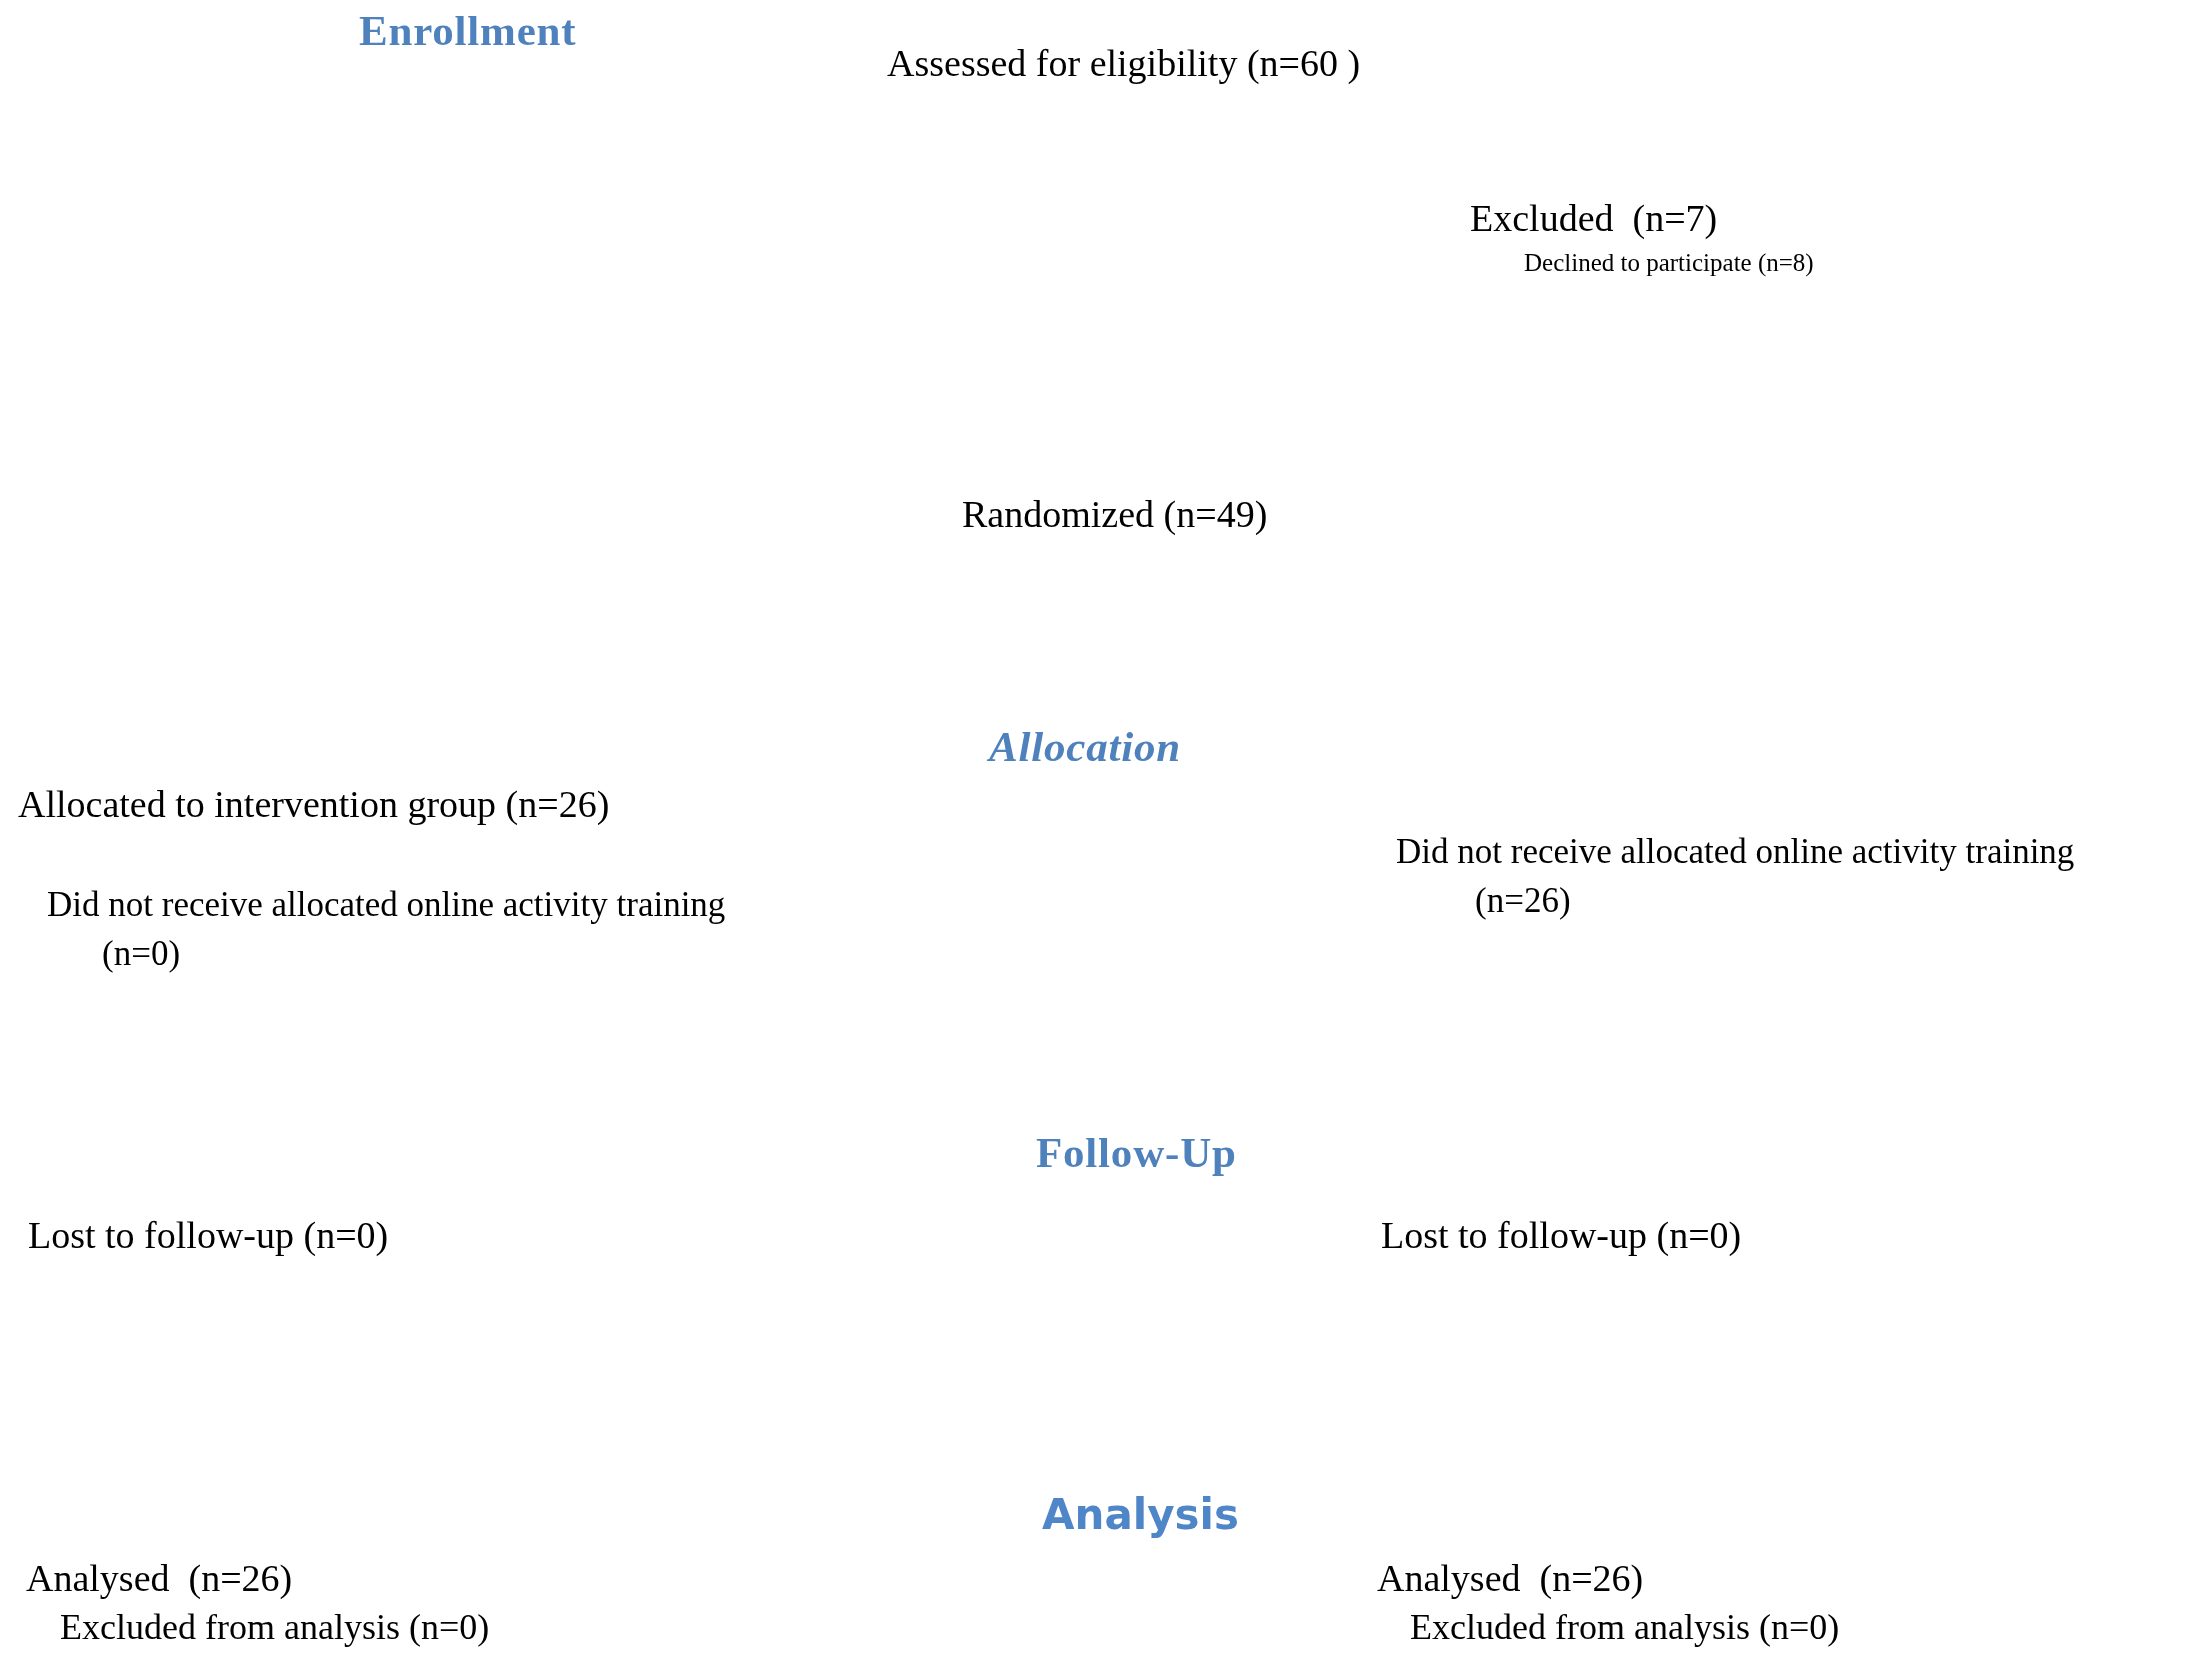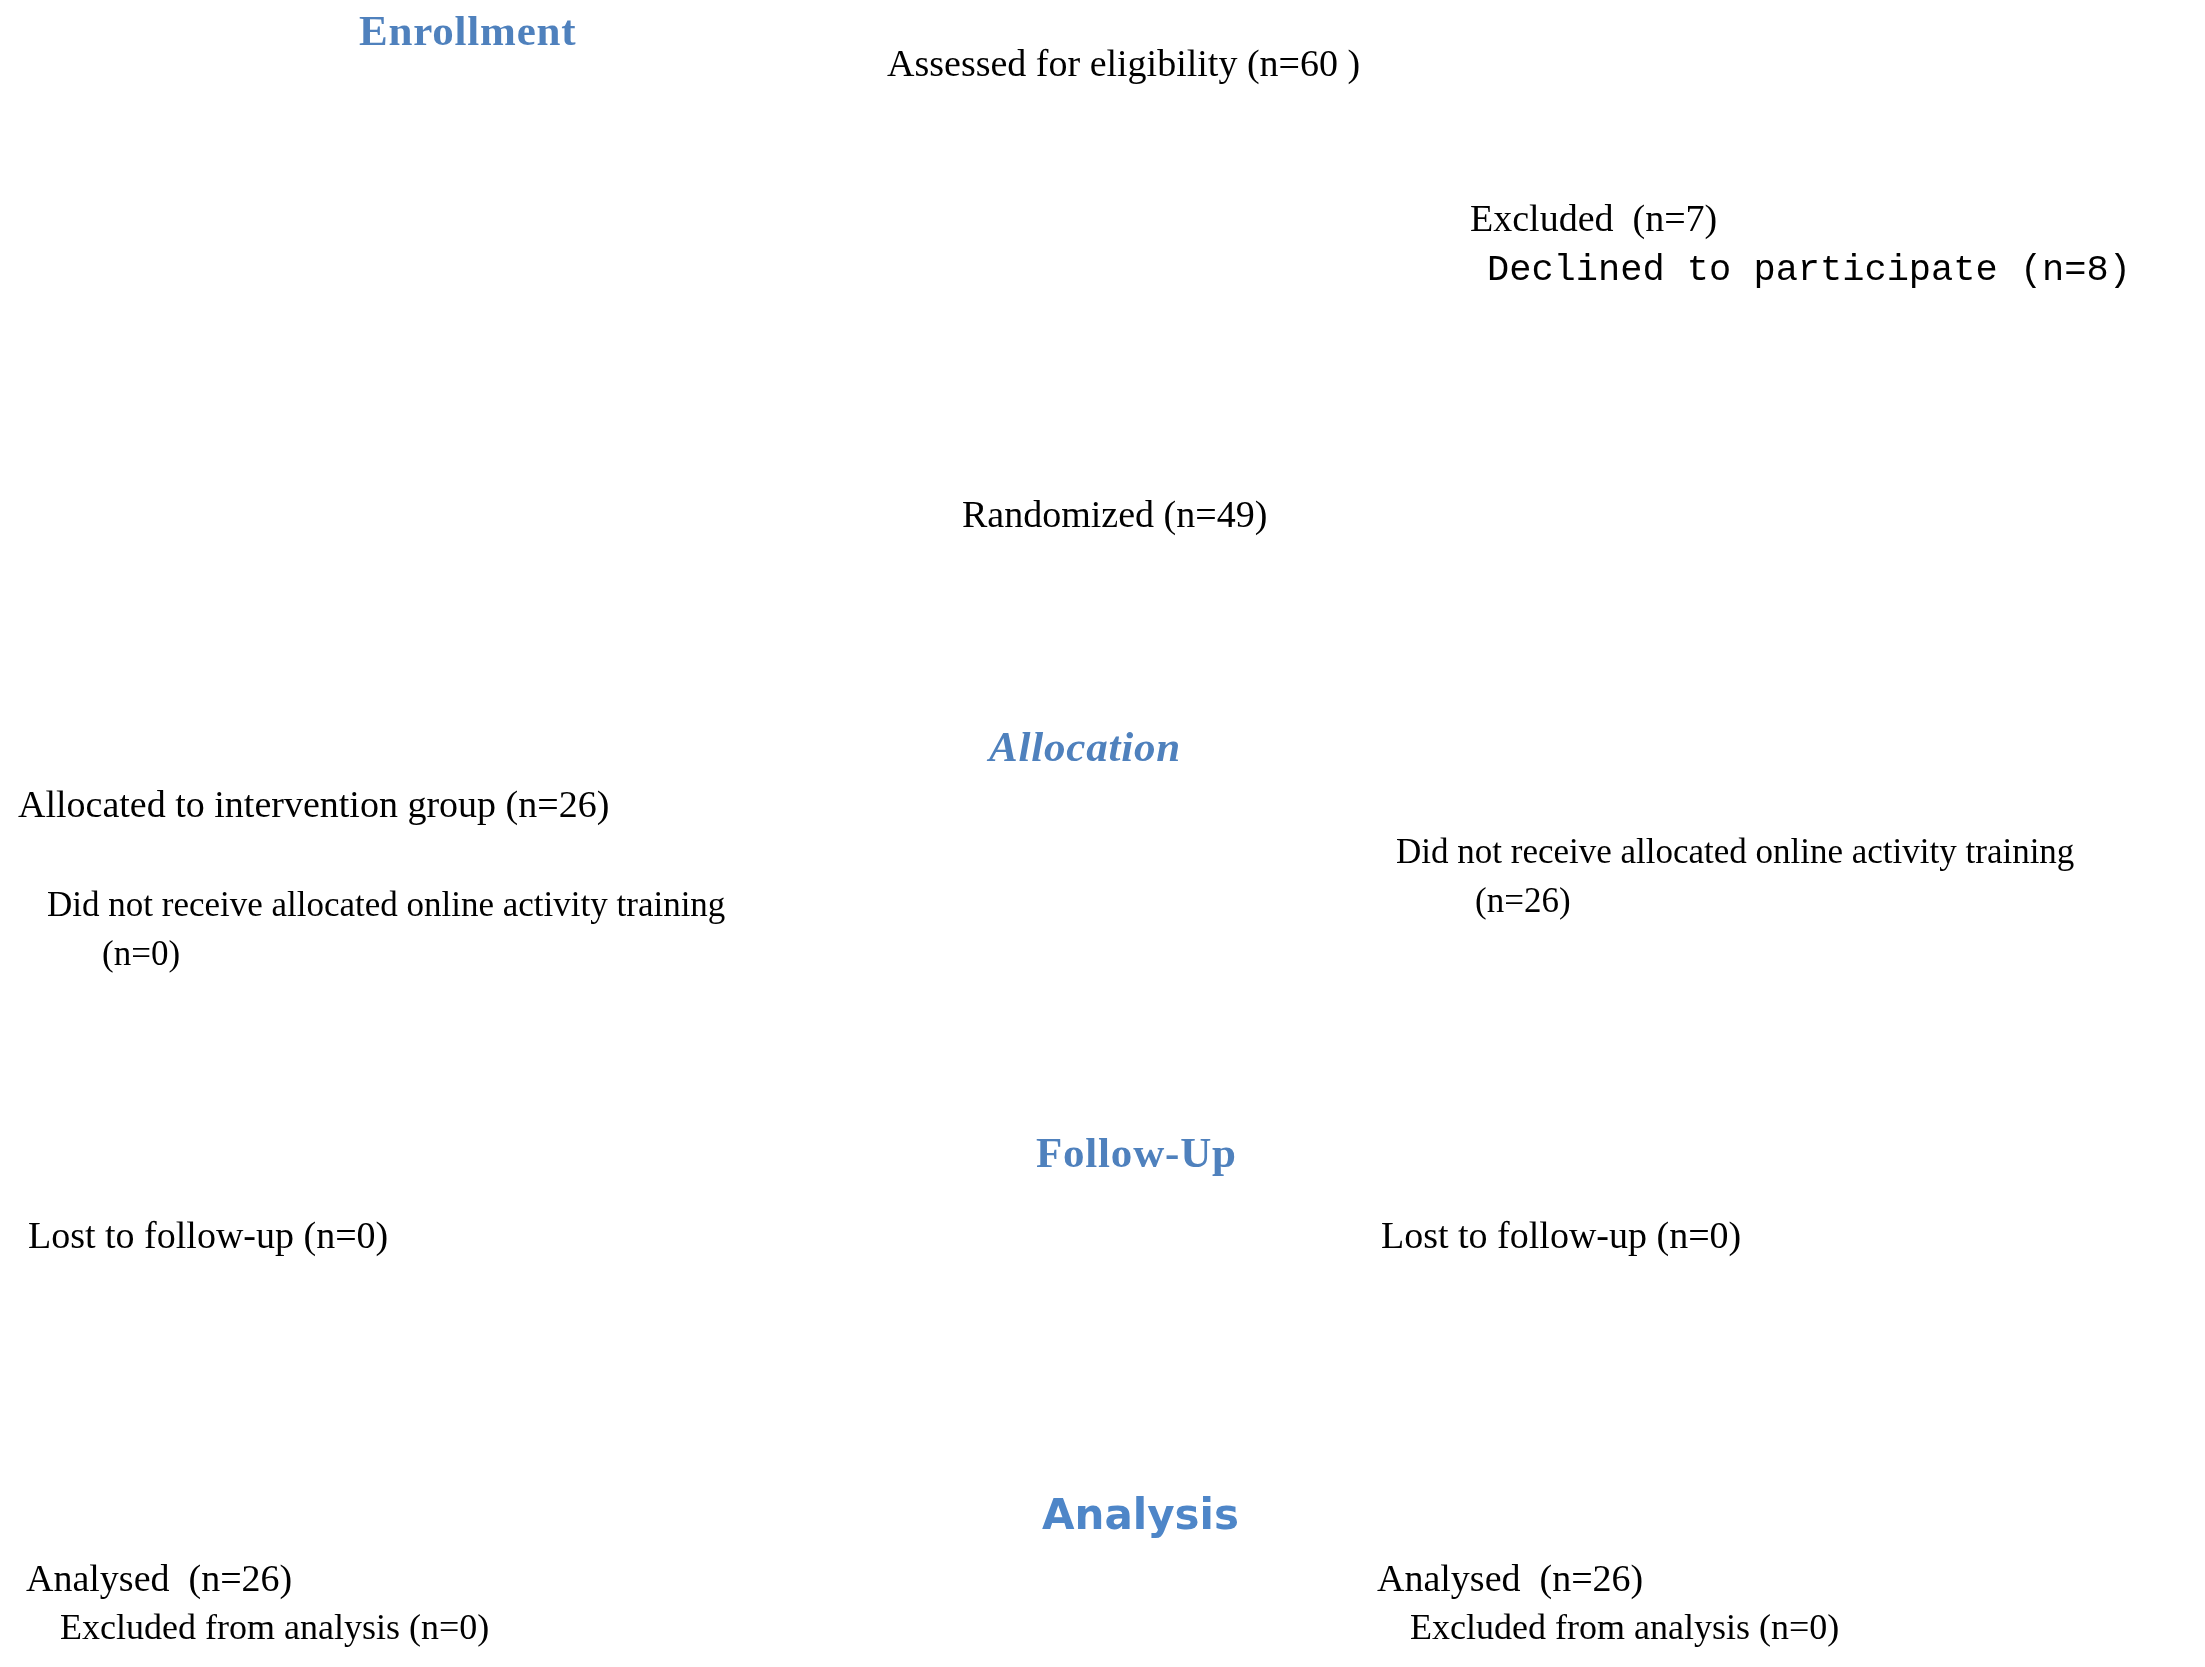--- a/index.html
+++ b/index.html
@@ -40,21 +40,21 @@
     left: 1042px; top: 1490px;
     font-family: "DejaVu Sans", sans-serif;
     font-size: 42px;
     color: var(--analysis-blue);
     letter-spacing: 0;
   }
 
   #assessed-1     { left: 854px; top: 41px; margin-left: 33px; }
 
   #excluded-1     { left: 1470px; top: 196px; }
-  #excluded-2     { left: 1487px; top: 249px; font-size: 37px; font-family: Liberation Mono, monospace; }
+  #excluded-2     { left: 1524px; top: 249px; font-size: 25px; }
 
   #randomized-1   { left: 962px; top: 492px; }
 
   #intervention-1 { left: 18px;   top: 782px; }
   #intervention-2 { left: 49px;   top: 834px; font-size: 35px; }
   #intervention-3 { left: 47px;   top: 885px; font-size: 35px; }
   #intervention-4 { left: 102px;  top: 934px; font-size: 35px; }
 
   #control-1      { left: 1367px; top: 779px; }
   #control-2      { left: 1396px; top: 832px; font-size: 35px; }

